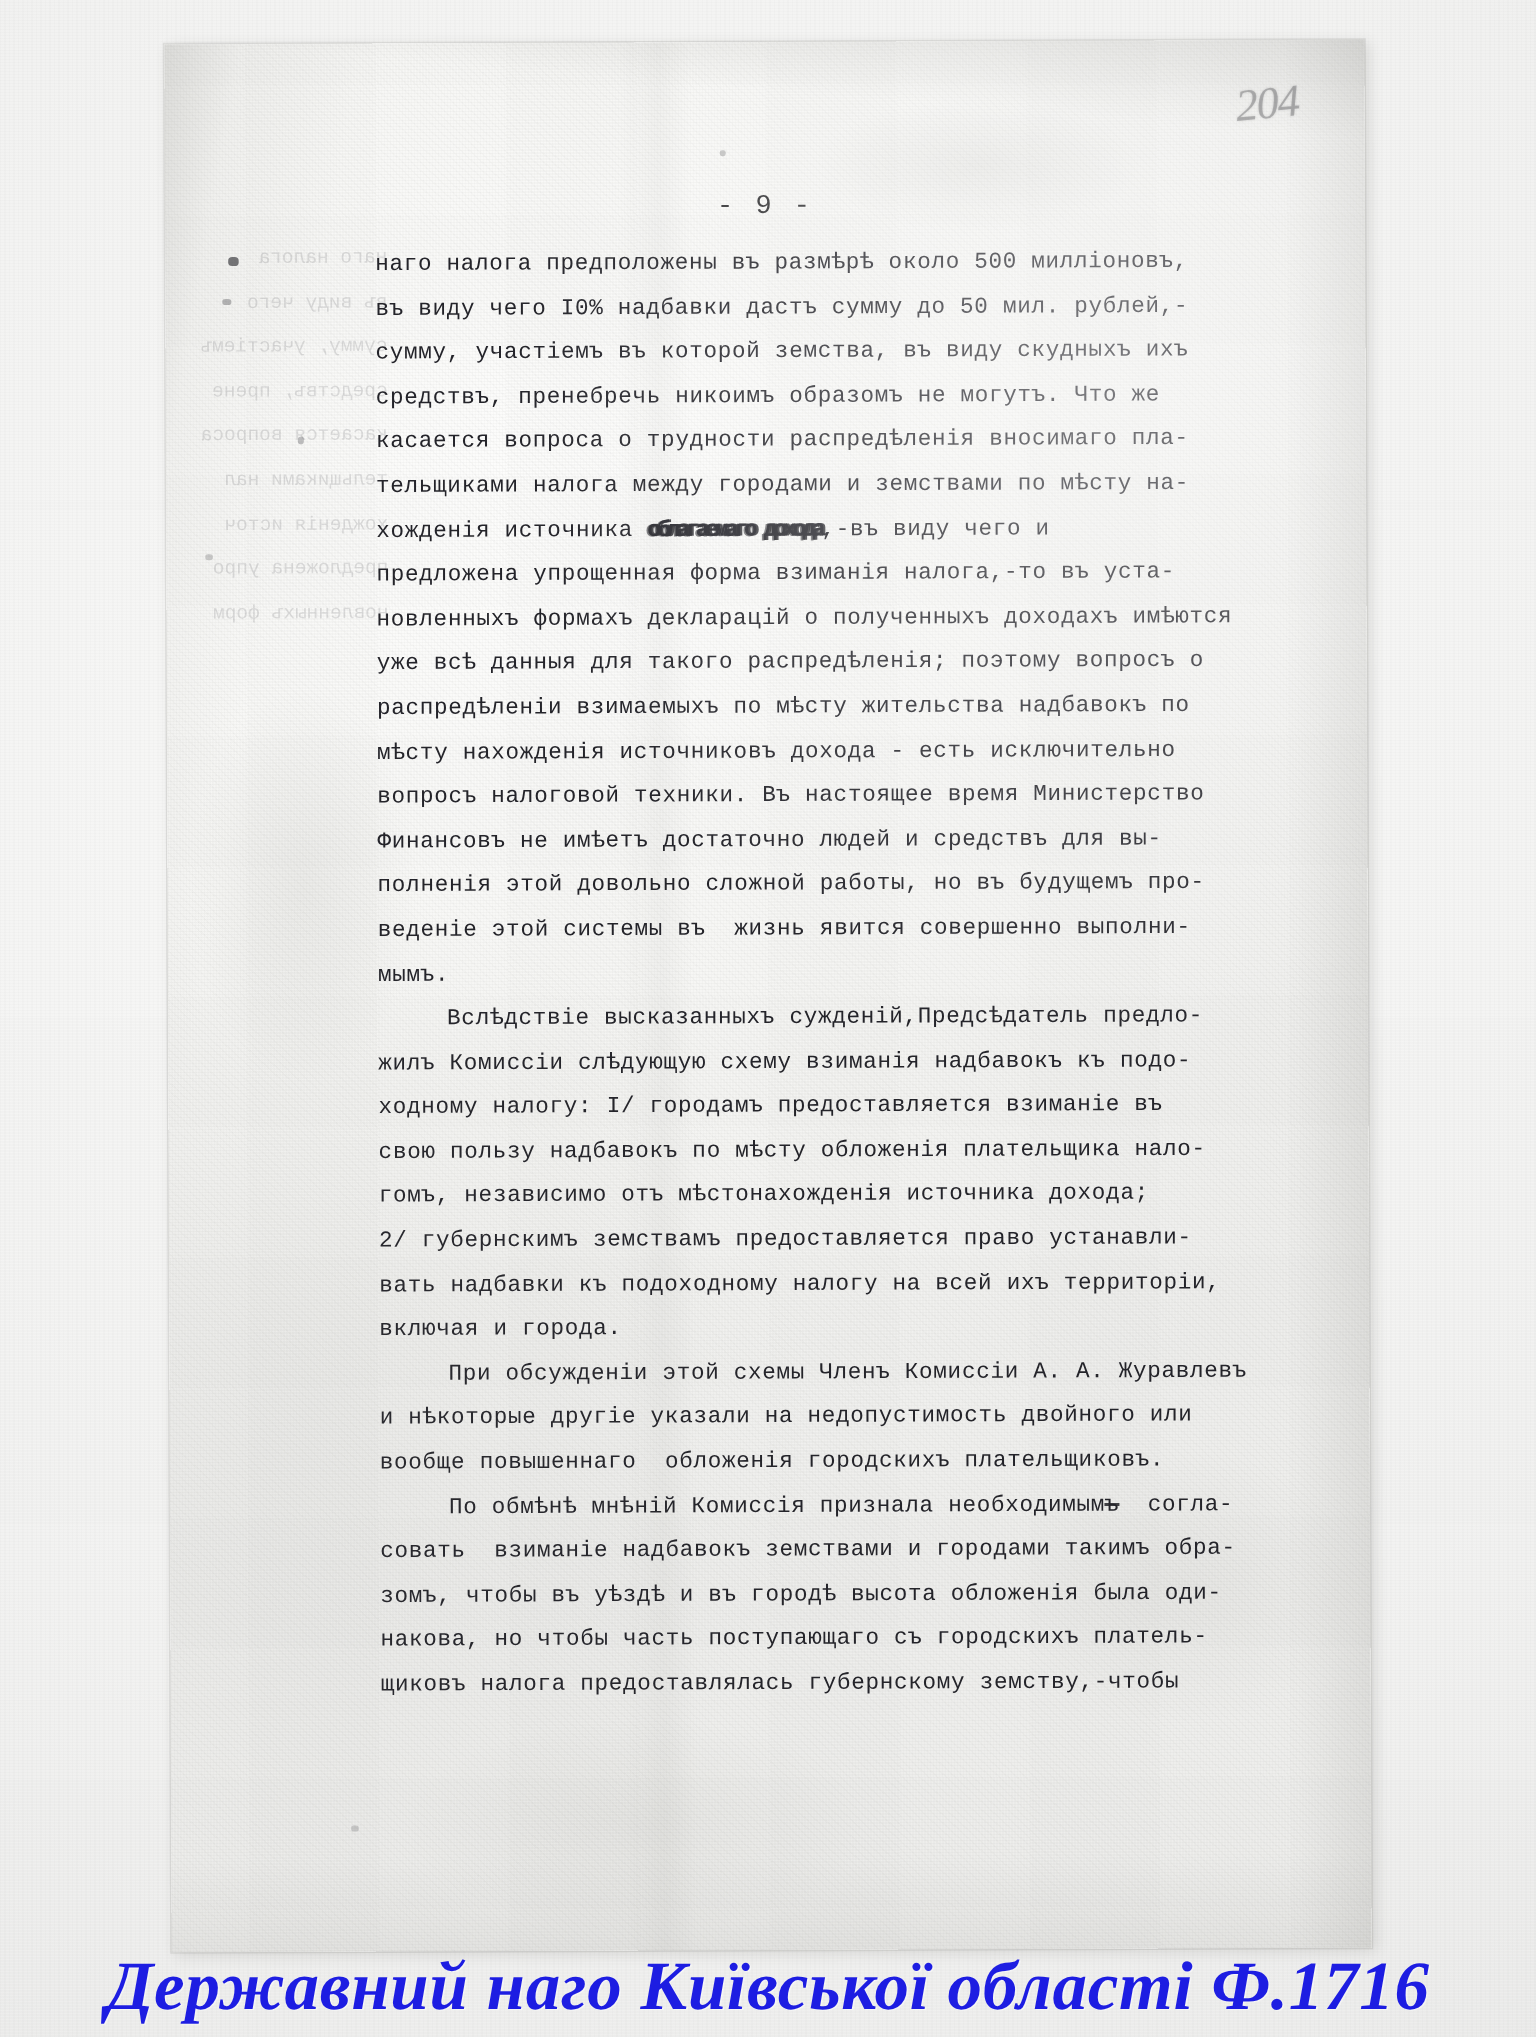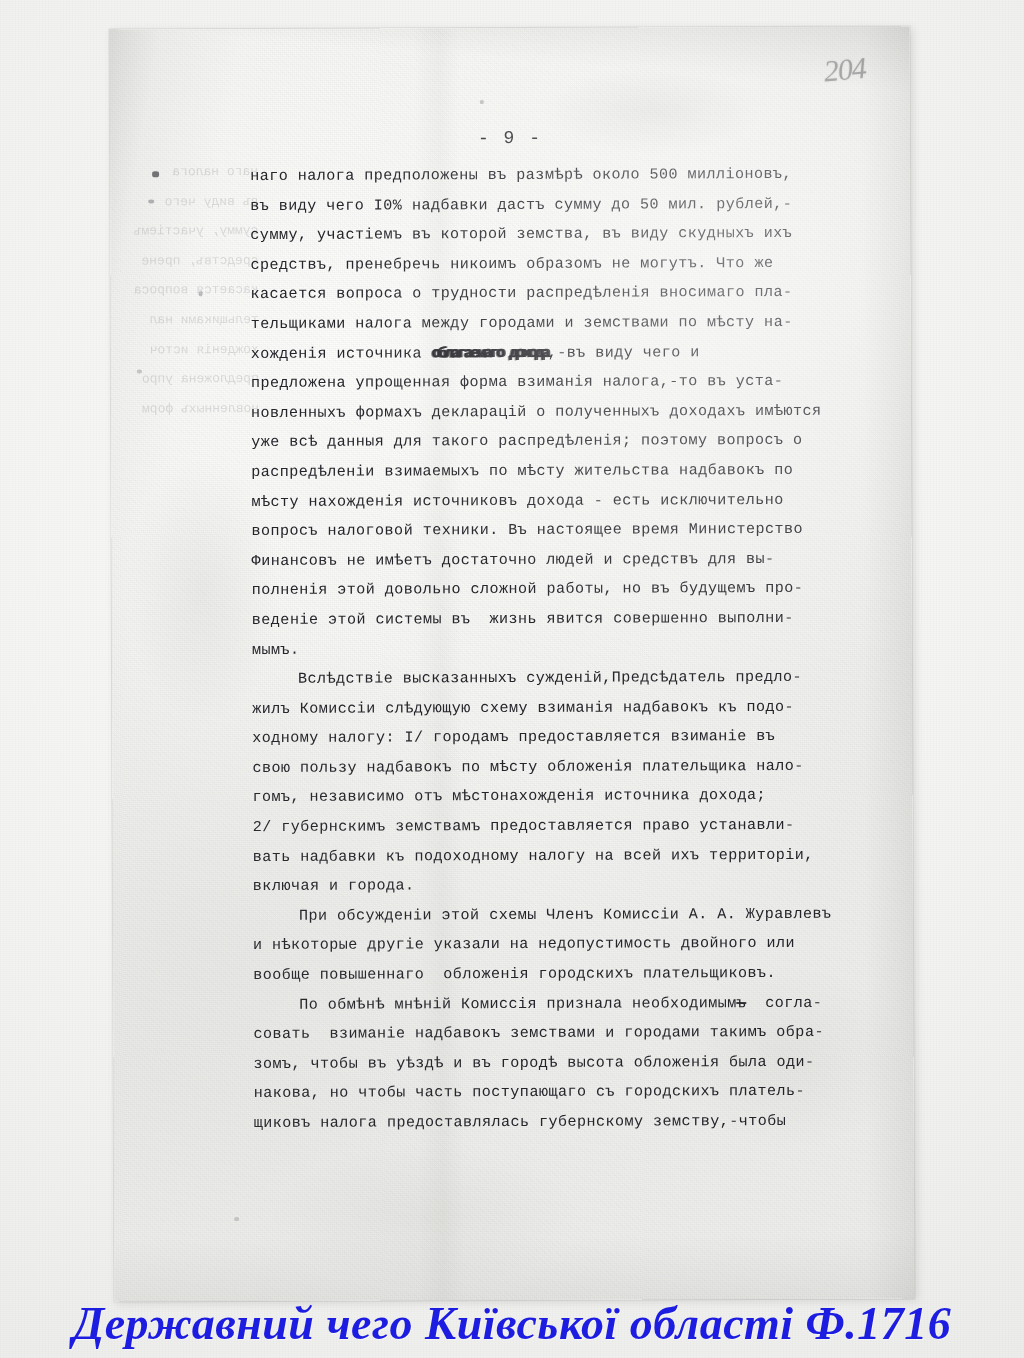--- a/index.html
+++ b/index.html
@@ -238,15 +238,15 @@
 
     <div id="folio">204</div>
 
     <div id="page-num">- 9 -</div>
 
     <div id="body-text"><p><span>наго налога предположены въ размѣрѣ около 500 миллiоновъ,</span><br><span>въ виду чего I0% надбавки дастъ сумму до 50 мил. рублей,-</span><br><span>сумму, участiемъ въ которой земства, въ виду скудныхъ ихъ</span><br><span>средствъ, пренебречь никоимъ образомъ не могутъ. Что же</span><br><span>касается вопроса о трудности распредѣленiя вносимаго пла-</span><br><span>тельщиками налога между городами и земствами по мѣсту на-</span><br><span>хожденiя источника <span class="overtype">облагаемаго дохода</span>,-въ виду чего и</span><br><span>предложена упрощенная форма взиманiя налога,-то въ уста-</span><br><span>новленныхъ формахъ декларацiй о полученныхъ доходахъ имѣются</span><br><span>уже всѣ данныя для такого распредѣленiя; поэтому вопросъ о</span><br><span>распредѣленiи взимаемыхъ по мѣсту жительства надбавокъ по</span><br><span>мѣсту нахожденiя источниковъ дохода - есть исключительно</span><br><span>вопросъ налоговой техники. Въ настоящее время Министерство</span><br><span>Финансовъ не имѣетъ достаточно людей и средствъ для вы-</span><br><span>полненiя этой довольно сложной работы, но въ будущемъ про-</span><br><span>веденiе этой системы въ  жизнь явится совершенно выполни-</span><br><span>мымъ.</span></p><p class="indent"><span>Вслѣдствiе высказанныхъ сужденiй,Предсѣдатель предло-</span><br><span>жилъ Комиссiи слѣдующую схему взиманiя надбавокъ къ подо-</span><br><span>ходному налогу: I/ городамъ предоставляется взиманiе въ</span><br><span>свою пользу надбавокъ по мѣсту обложенiя плательщика нало-</span><br><span>гомъ, независимо отъ мѣстонахожденiя источника дохода;</span><br><span>2/ губернскимъ земствамъ предоставляется право устанавли-</span><br><span>вать надбавки къ подоходному налогу на всей ихъ территорiи,</span><br><span>включая и города.</span></p><p class="indent"><span>При обсужденiи этой схемы Членъ Комиссiи А. А. Журавлевъ</span><br><span>и нѣкоторые другiе указали на недопустимость двойного или</span><br><span>вообще повышеннаго  обложенiя городскихъ плательщиковъ.</span></p><p class="indent"><span>По обмѣнѣ мнѣнiй Комиссiя признала необходимым<span class="struck">ъ</span>  согла-</span><br><span>совать  взиманiе надбавокъ земствами и городами такимъ обра-</span><br><span>зомъ, чтобы въ уѣздѣ и въ городѣ высота обложенiя была оди-</span><br><span>накова, но чтобы часть поступающаго съ городскихъ платель-</span><br><span>щиковъ налога предоставлялась губернскому земству,-чтобы</span></p></div>
   </div>
 
   <div id="haze"></div>
 
-  <div id="watermark">Державний чего Київської області Ф.1716</div>
+  <div id="watermark">Державний наго Київської області Ф.1716</div>
 
 </div>
 
 </body></html>

